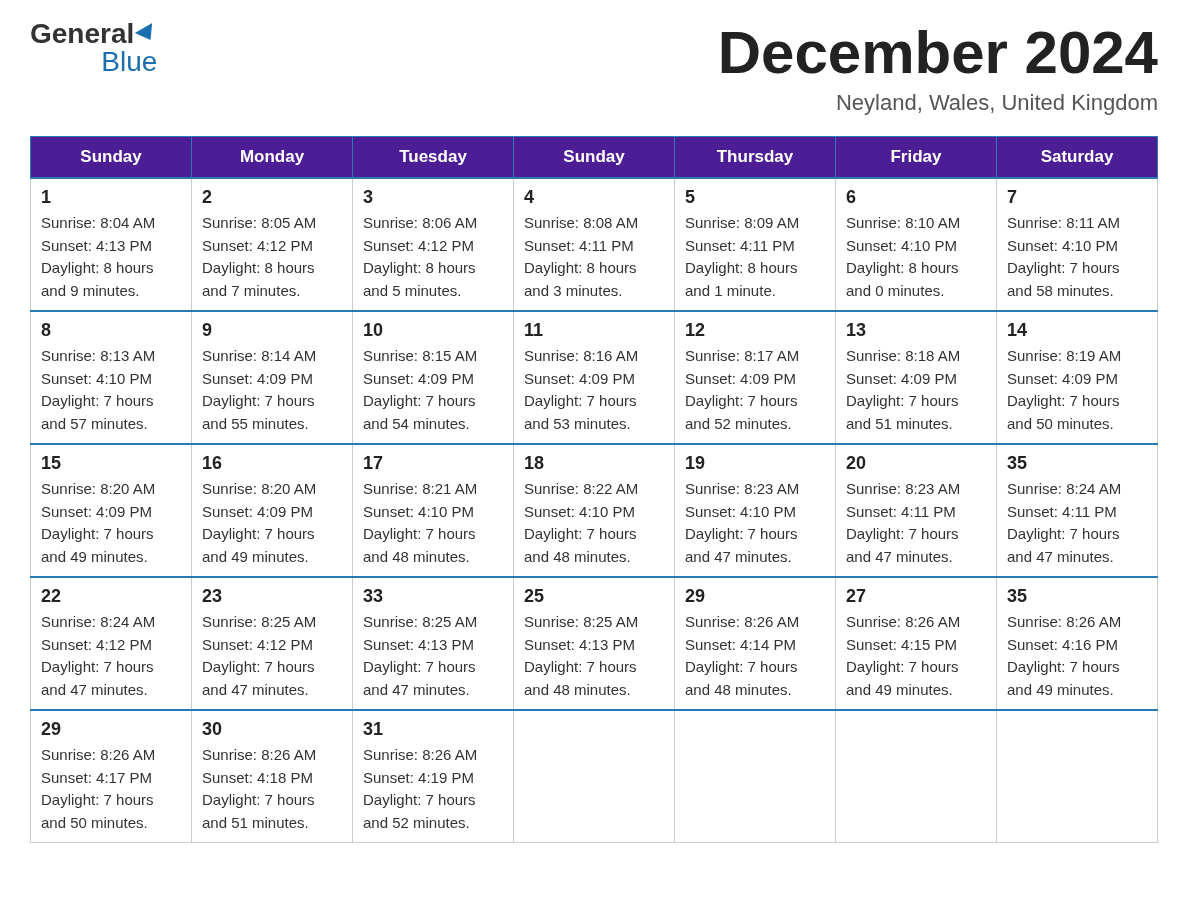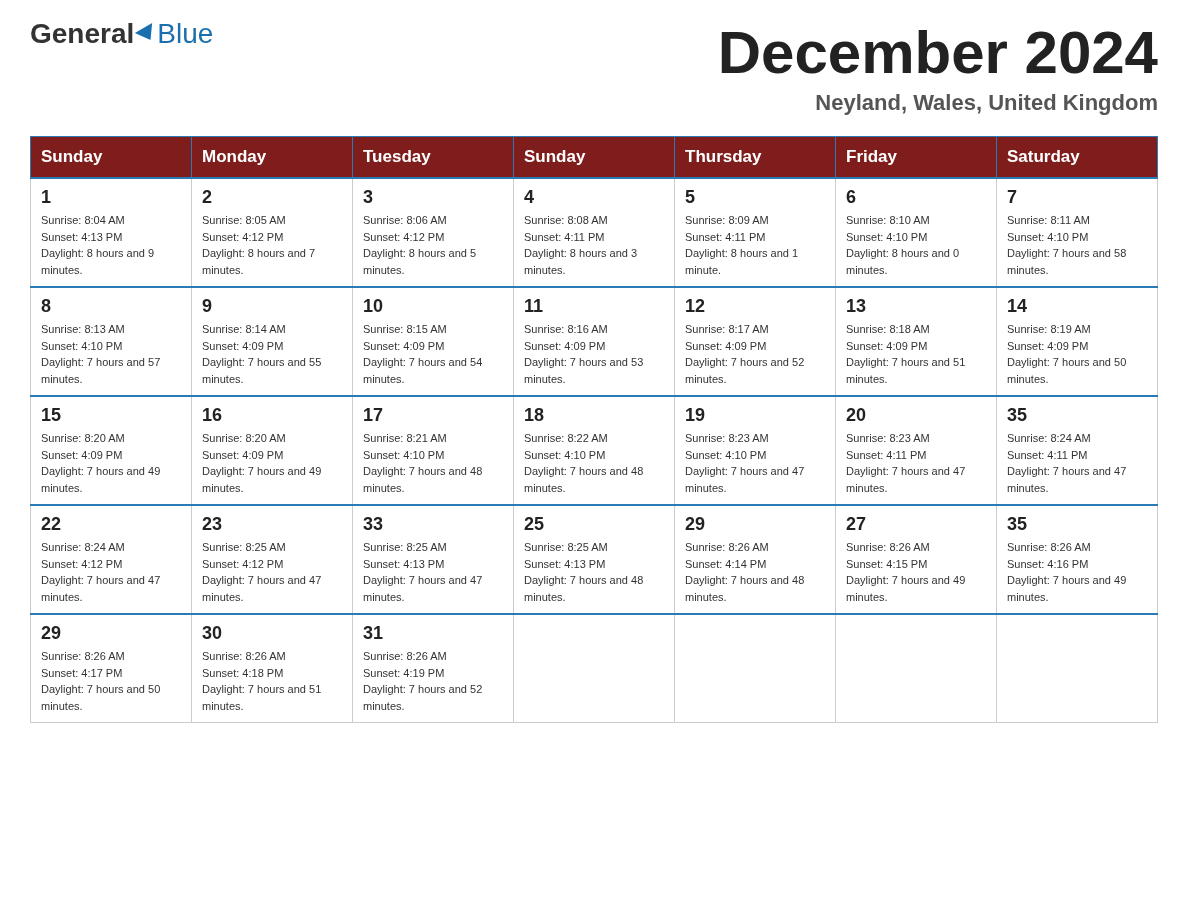--- a/index.html
+++ b/index.html
@@ -11,22 +11,22 @@
       padding: 20px 30px;
     }
     .header {
       display: flex;
       justify-content: space-between;
       align-items: flex-start;
       margin-bottom: 20px;
     }
     .logo {
       display: flex;
-      flex-direction: row;
-      align-items: center;
+      flex-direction: column;
+      align-items: flex-end;
     }
     .logo-general {
       font-size: 28px;
       font-weight: bold;
       color: #333;
       line-height: 1;
     }
     .logo-blue {
       font-size: 28px;
       font-weight: normal;
@@ -54,54 +54,53 @@
     .month-title {
       font-size: 60px;
       font-weight: bold;
       color: #222;
       line-height: 1.1;
     }
     .location {
       font-size: 22px;
       color: #555;
       margin-top: 4px;
-      font-weight: bold;
     }
     .calendar {
       width: 100%;
       border-collapse: collapse;
       border: 1px solid #aaa;
     }
     .calendar th {
-      background-color: #7f1d1d;
+      background-color: #4c1d95;
       color: #fff;
       font-size: 17px;
       font-weight: bold;
       padding: 10px 10px;
-      text-align: left;
+      text-align: center;
       border: 1px solid #2a7ab5;
     }
     .calendar td {
       vertical-align: top;
       padding: 8px 10px;
       border: 1px solid #ccc;
       width: 14.28%;
       min-height: 110px;
       font-size: 13px;
       color: #333;
     }
     .day-number {
       font-size: 18px;
       font-weight: bold;
       color: #222;
       margin-bottom: 4px;
       display: block;
     }
     .day-info {
-      font-size: 11px;
+      font-size: 15px;
       line-height: 1.5;
       color: #333;
     }
     .calendar tr {
       border-bottom: 2px solid #2a7ab5;
     }
     .calendar tbody tr:last-child {
       border-bottom: 1px solid #6d28d9;
     }
     .empty-cell {

